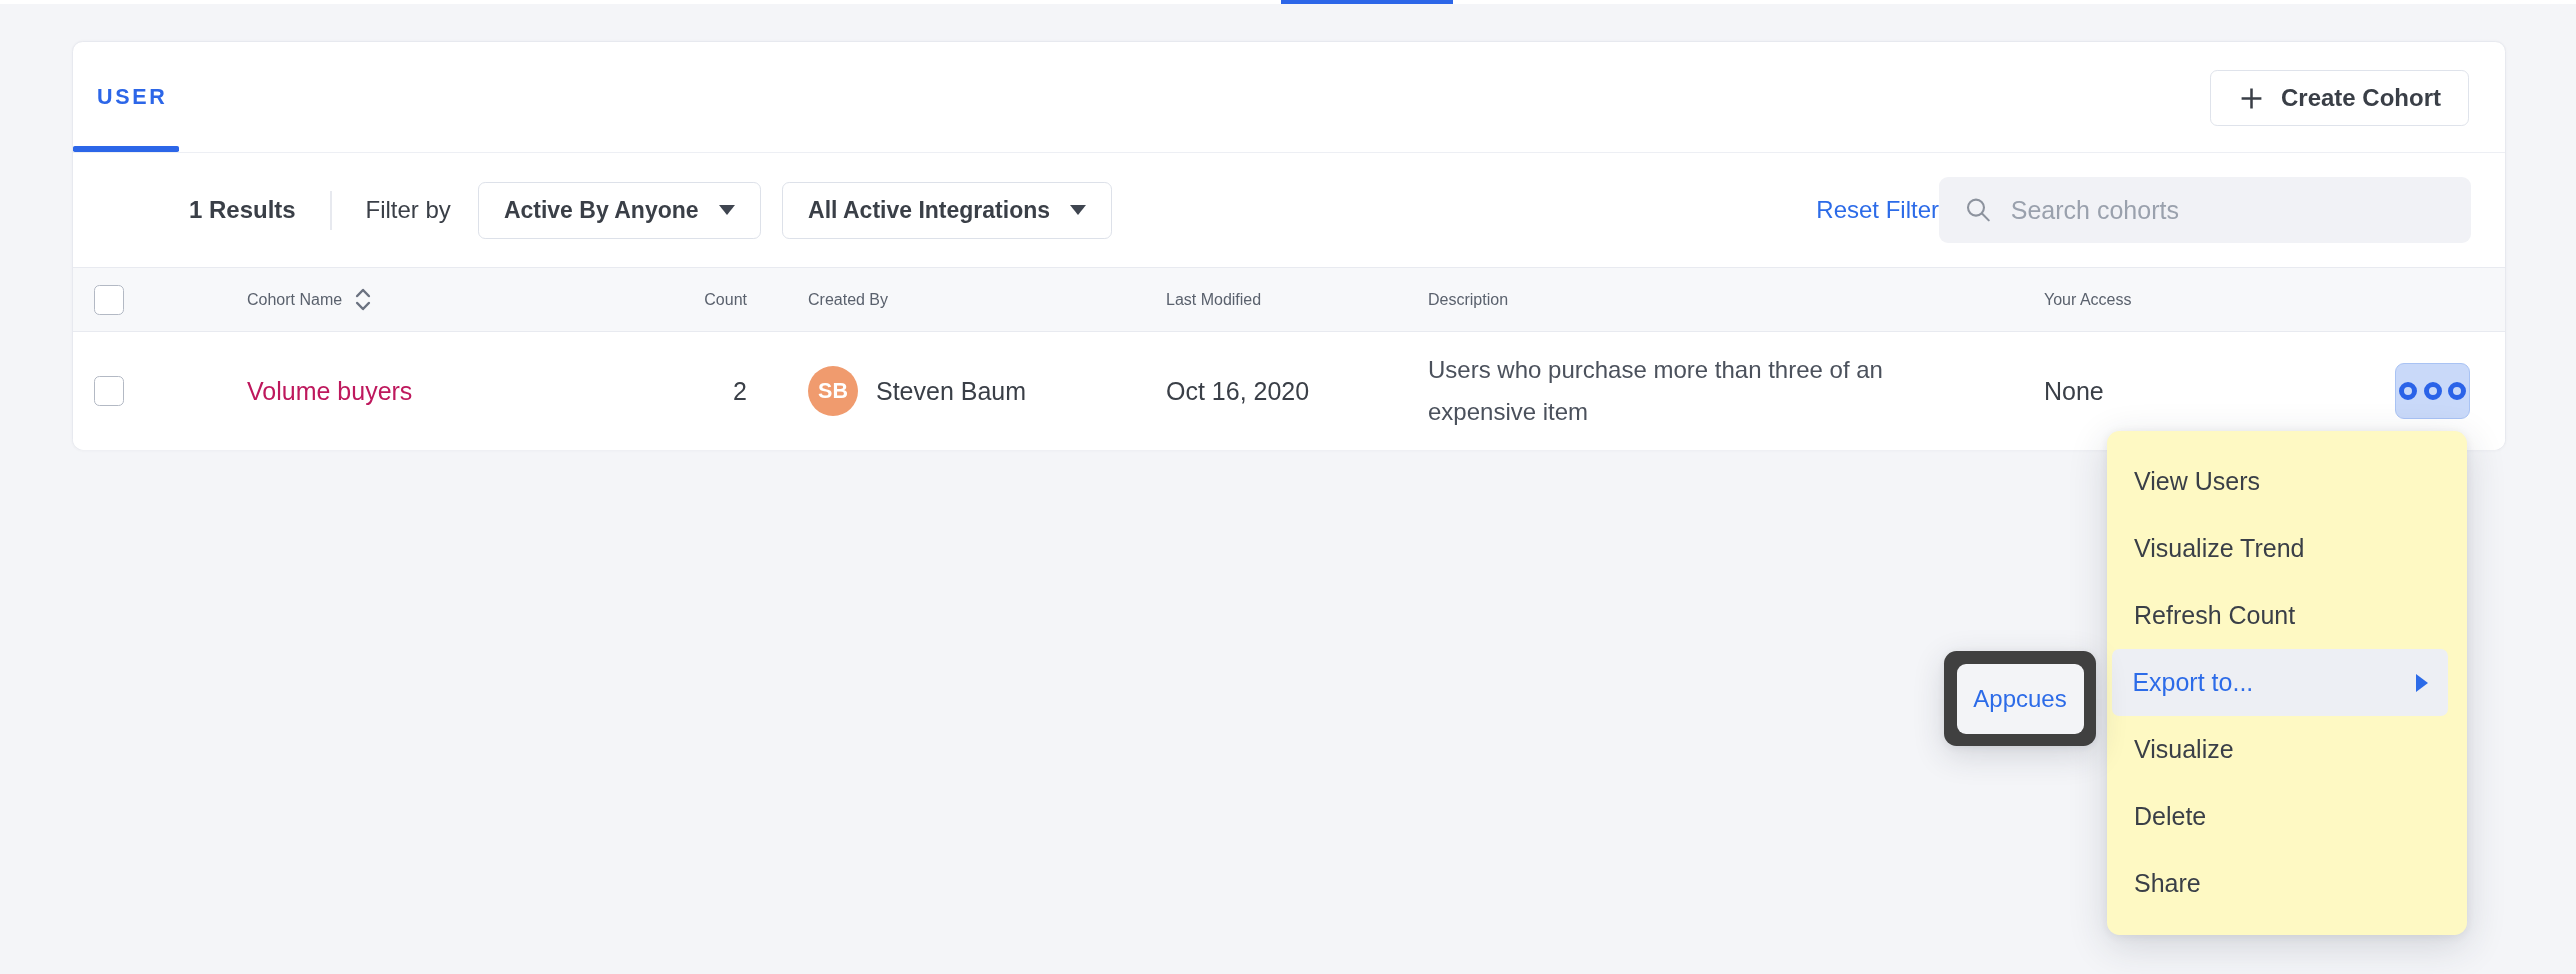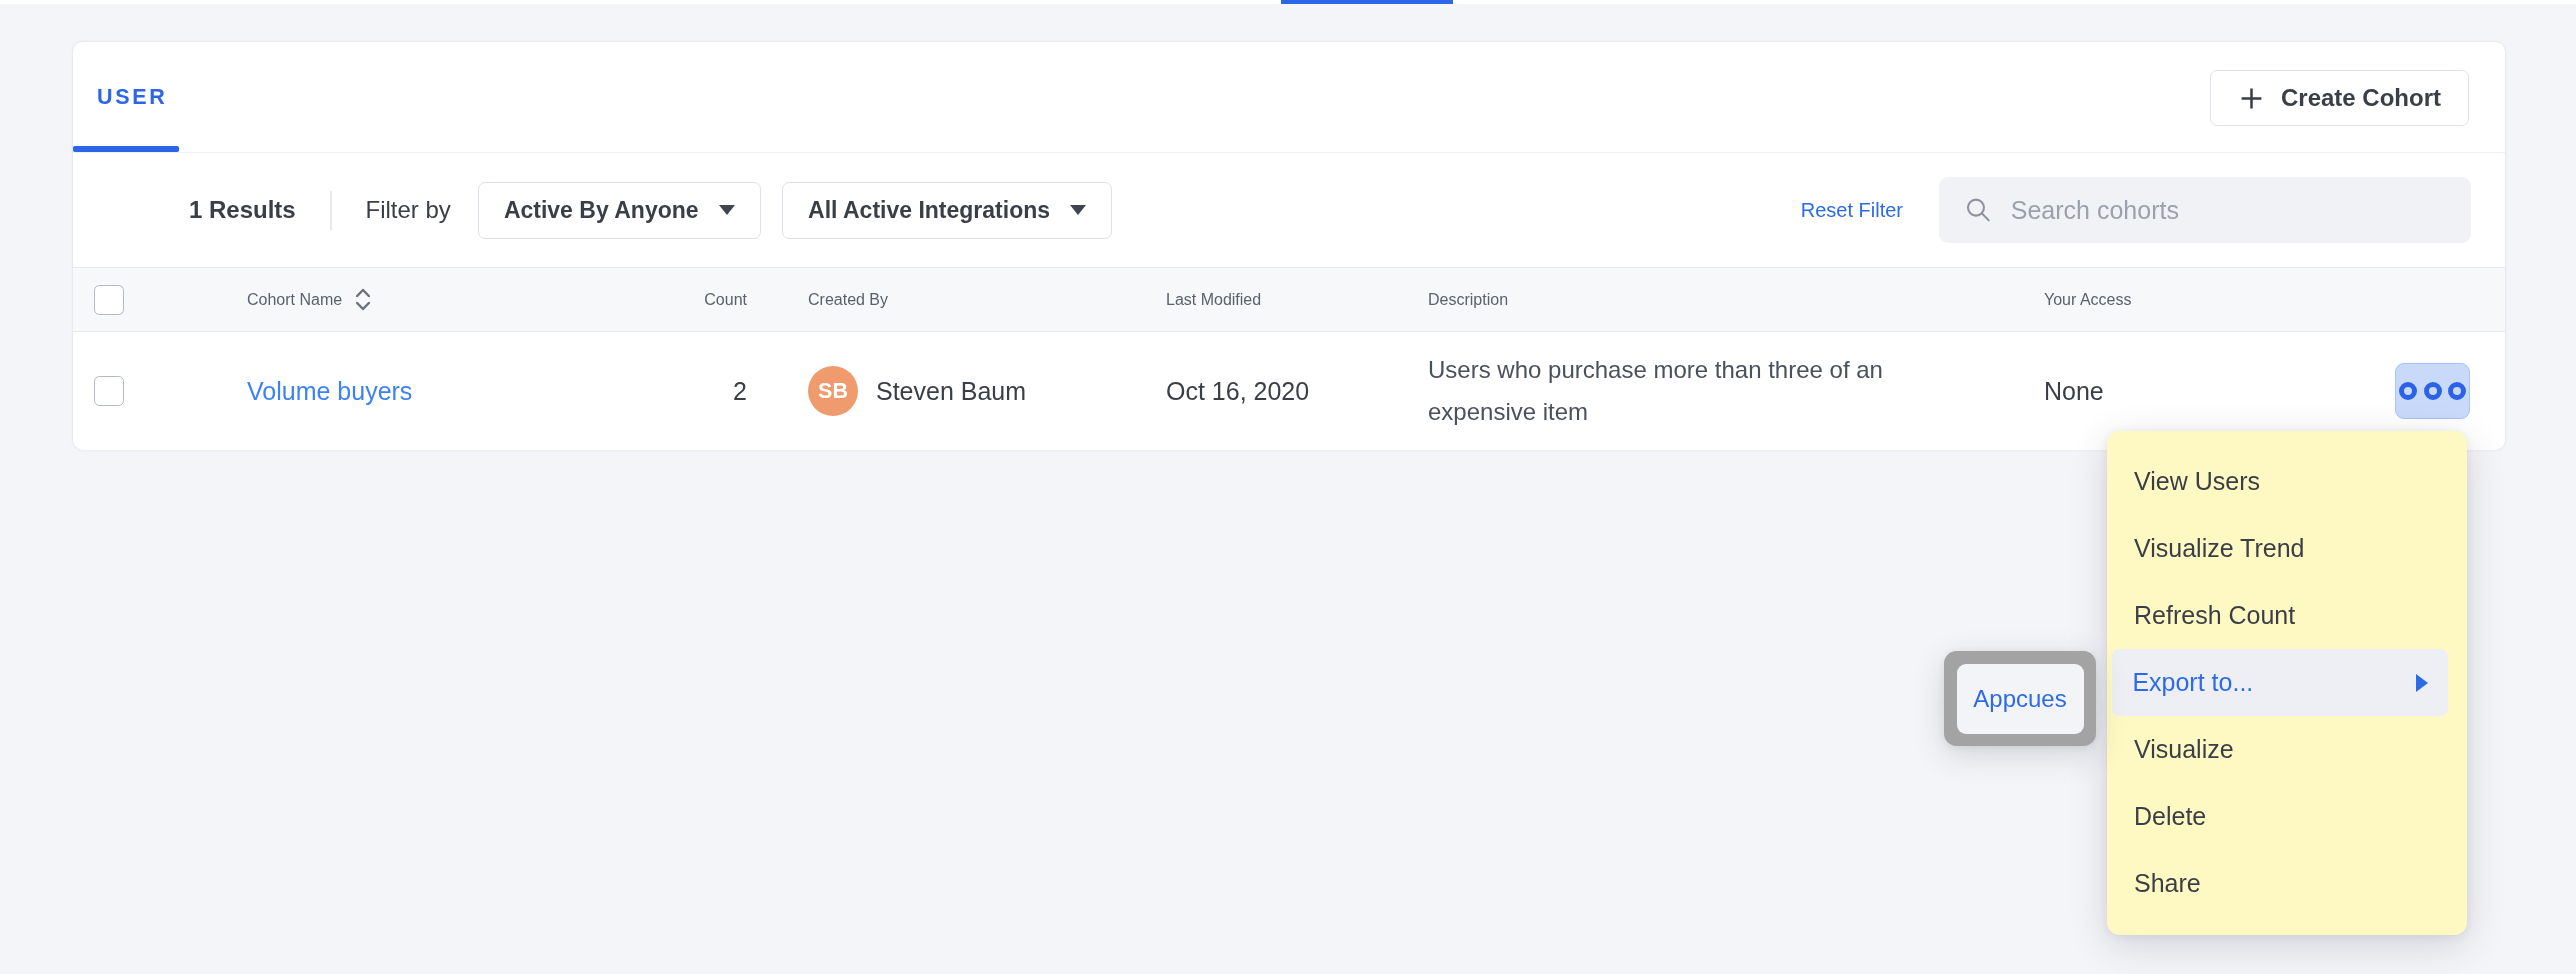--- a/index.html
+++ b/index.html
@@ -27,60 +27,60 @@
   .filterbar{height:114px;display:flex;align-items:center;padding:0 34px 0 116px;box-sizing:border-box;}
   .results{font-size:24px;font-weight:bold;color:#3a3f47;white-space:nowrap;}
   .vdiv{width:1.8px;height:39px;background:#e7e9ef;margin:0 34px;}
   .filter-by{font-size:24px;color:#3a3f47;margin-right:27px;white-space:nowrap;}
   .dd{height:57px;display:flex;align-items:center;gap:20px;padding:0 25px;border:0.9px solid #dde1e9;
       border-radius:7.2px;background:#fff;font-size:23px;font-weight:bold;color:#3a3f47;margin-right:21.5px;
       cursor:pointer;white-space:nowrap;box-sizing:border-box;}
   .caret{width:0;height:0;border-left:8px solid transparent;border-right:8px solid transparent;
          border-top:10px solid #3f4550;}
   .spacer{flex:1;}
-  .reset{color:#2c6be8;font-size:20px;margin-right:36px;cursor:pointer;white-space:nowrap;}
+  .reset{color:#2c6be8;font-size:24px;cursor:pointer;white-space:nowrap;}
   .search{width:532px;height:66px;background:#f1f2f6;border-radius:9px;display:flex;align-items:center;
           padding:0 25px;box-sizing:border-box;gap:16px;}
   .search input{border:none;outline:none;background:transparent;font-size:25px;color:#3a3f47;width:100%;
                 font-family:inherit;}
   .search input::placeholder{color:#9aa1ad;}
 
   
   .thead,.trow{display:grid;grid-template-columns:174px 328px 172px 61px 358px 262px 616px 279px 185px;
                align-items:center;box-sizing:border-box;}
   .thead{height:65px;background:#f7f8fa;border-top:0.9px solid #e8eaf0;border-bottom:0.9px solid #e8eaf0;
          font-size:16px;color:#5a616d;}
   .trow{height:118px;background:#fff;font-size:25px;color:#3a3f47;border-radius:0 0 10.7px 10.7px;}
   .cell-check{padding-left:20.6px;}
   .checkbox{width:30px;height:30px;border:1.8px solid #b3b9c4;border-radius:5.4px;background:#fff;
             box-sizing:border-box;cursor:pointer;}
   .th-name{display:flex;align-items:center;gap:10.7px;cursor:pointer;}
   .t-right{text-align:right;}
-  .name-link{color:#3b82f6;cursor:pointer;margin-top:24px;}
+  .name-link{color:#be185d;cursor:pointer;margin-top:24px;}
   .created-cell{display:flex;align-items:center;gap:18px;}
   .avatar{width:50px;height:50px;border-radius:50%;background:#f09b6e;color:#fff;font-weight:bold;
           font-size:21.5px;display:flex;align-items:center;justify-content:center;flex:none;}
   .desc{font-size:24px;color:#4b515c;line-height:42px;max-width:528px;}
   .cell-actions{display:flex;justify-content:flex-end;padding-right:38px;}
   .actions-btn{width:75px;height:56px;background:#c9d9f9;border:0.9px solid #a9c3f4;border-radius:9px;
                display:flex;align-items:center;justify-content:center;gap:6.3px;cursor:pointer;box-sizing:border-box;}
   .dot{width:8px;height:8px;border:5.4px solid #2b63e8;border-radius:50%;background:transparent;}
 
   
   .menu{position:absolute;left:2107px;top:431px;width:360px;height:504px;background:#fef9c3;border-radius:12.5px;
         box-shadow:0 10.7px 39px rgba(35,45,65,.16),0 1.8px 9px rgba(35,45,65,.08);
         padding:17px 0;box-sizing:border-box;z-index:5;}
   .mi{height:67px;display:flex;align-items:center;padding:0 27px;font-size:25px;color:#3a3f47;cursor:pointer;}
   .mi.hl{margin:0 19px 0 5.4px;padding:0 20px;background:#edeff4;border-radius:7.2px;color:#2c6be8;
          position:relative;}
   .arrow-right{position:absolute;right:20px;width:0;height:0;border-top:9px solid transparent;
                border-bottom:9px solid transparent;border-left:12.5px solid #2c6be8;}
 
   
-  .submenu{position:absolute;left:1944px;top:651px;width:152px;height:95px;background:#a3a3a3;border-radius:12.5px;
+  .submenu{position:absolute;left:1944px;top:651px;width:152px;height:95px;background:#404040;border-radius:12.5px;
            box-shadow:0 9px 32px rgba(35,45,65,.16),0 1.8px 7.2px rgba(35,45,65,.08);
            padding:12.5px;box-sizing:border-box;z-index:6;}
   .submenu-item{width:100%;height:100%;background:#f3f4f7;border-radius:9px;display:flex;align-items:center;
                 justify-content:center;font-size:24px;color:#2c6be8;cursor:pointer;}
 </style>
 </head>
 <body>
 
 <div class="stage">
 

